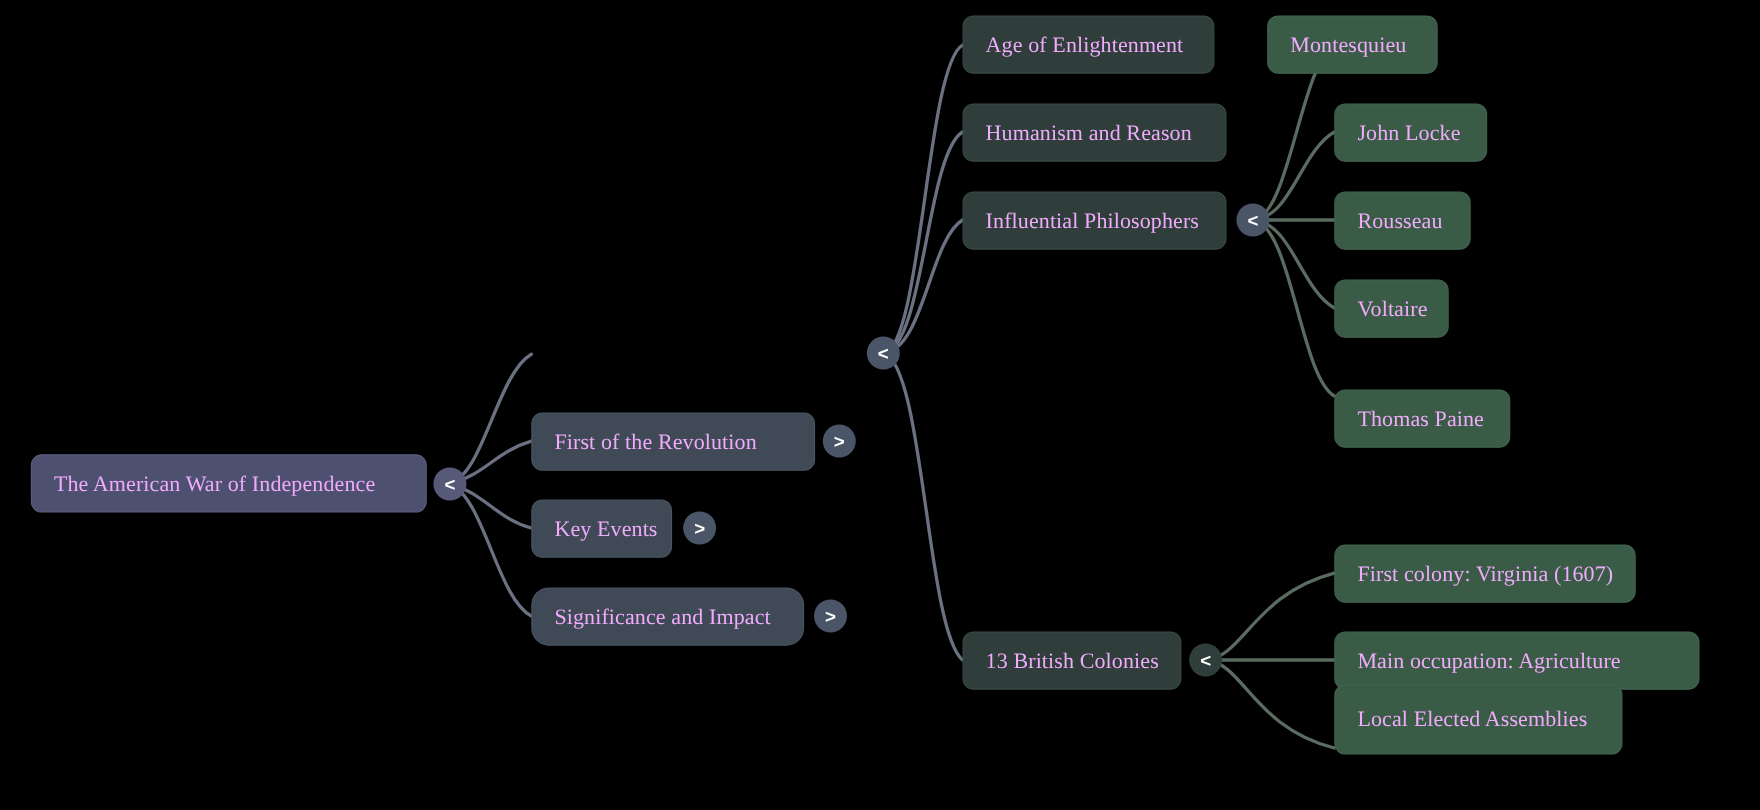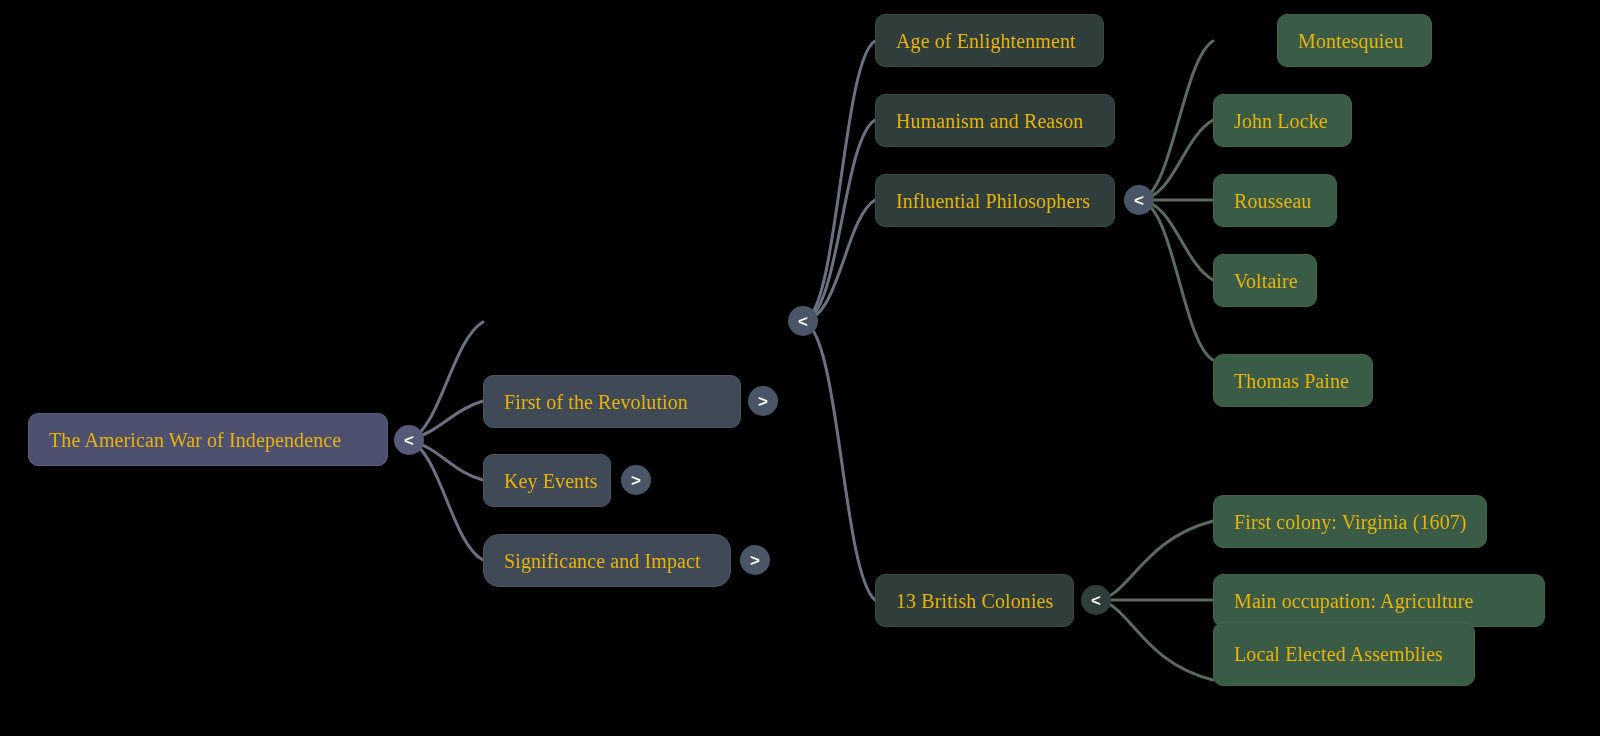--- a/index.html
+++ b/index.html
@@ -22,21 +22,21 @@
     width: 1600px;
     height: 736px;
     pointer-events: none;
   }
   .node {
     position: absolute;
     box-sizing: border-box;
     display: flex;
     align-items: center;
     border-radius: 10px;
-    color: #eab308;
+    color: #f0abfc;
     font-size: 20px;
     line-height: 1;
     padding: 0 20px;
     white-space: nowrap;
     letter-spacing: 0.1px;
     text-align: center;
   }
   .node-root {
     background: #4e5070;
     border: 1px solid #5a5c7c;
@@ -122,21 +122,21 @@
   </div>
 
   <div class="node node-l3" style="left: 875px; top: 174px; width: 240px; height: 53px;">
     <span>Influential Philosophers</span>
   </div>
 
   <div class="node node-l3" style="left: 875px; top: 574px; width: 199px; height: 53px;">
     <span>13 British Colonies</span>
   </div>
 
-  <div class="node node-l4" style="left: 1277px; top: 14px; width: 155px; height: 53px;">
+  <div class="node node-l4" style="left: 1152px; top: 14px; width: 155px; height: 53px;">
     <span>Montesquieu</span>
   </div>
 
   <div class="node node-l4" style="left: 1213px; top: 94px; width: 139px; height: 53px;">
     <span>John Locke</span>
   </div>
 
   <div class="node node-l4" style="left: 1213px; top: 174px; width: 124px; height: 53px;">
     <span>Rousseau</span>
   </div>

